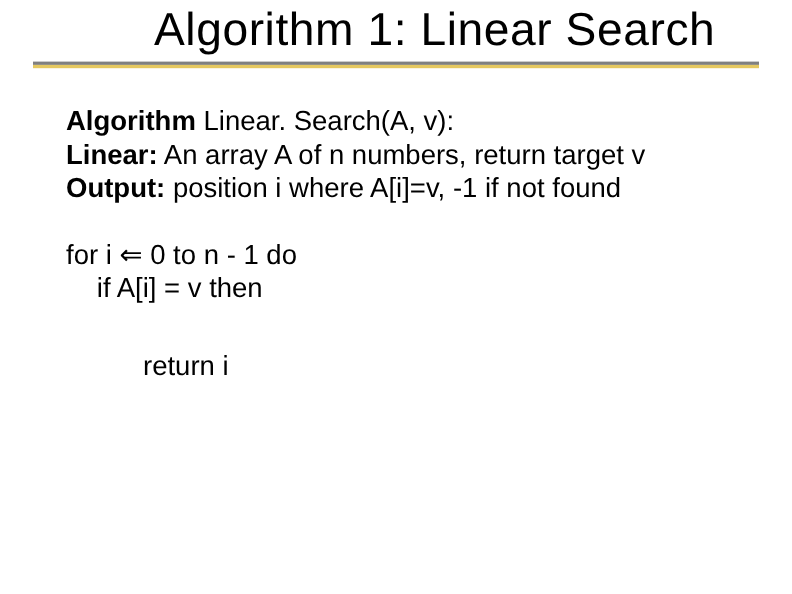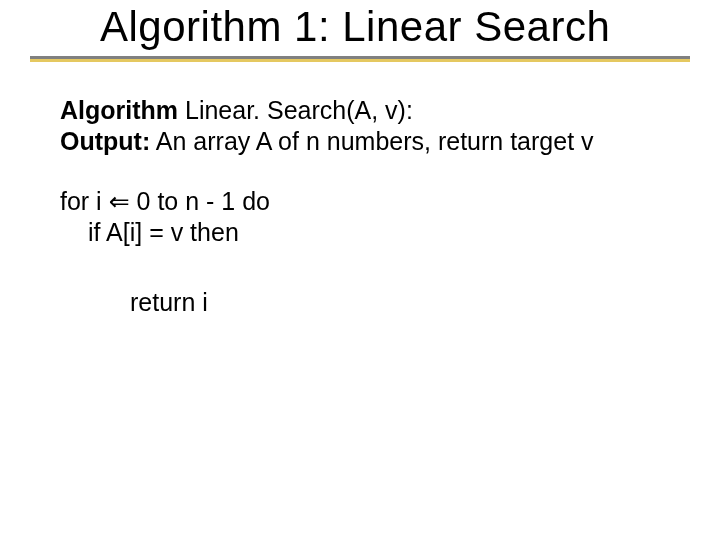--- a/index.html
+++ b/index.html
@@ -14,20 +14,21 @@
     position: relative;
   }
   .slide {
     width: 720px;
     height: 540px;
     position: relative;
     box-sizing: border-box;
   }
   .title-wrap {
     padding: 4px 12px 0 100px;
+    margin-left: 40px;
   }
   .title {
     font-size: 42px;
     font-weight: 400;
     letter-spacing: 0.5px;
     line-height: 1.1;
   }
   .rule {
     margin: 6px 30px 0 30px;
     height: 3px;
@@ -74,22 +75,26 @@
   </div>
   <div class="rule"></div>
 
   <div class="body">
 
     <div>
       <span class="b">Algorithm</span>
       <span>  Linear. Search(A, v):</span>
     </div>
     <div>
+      <span class="b">Linear:</span>
+      <span> An array A of n numbers, return target v</span>
+    </div>
+    <div>
       <span class="b">Output:</span>
-      <span> An array A of n numbers, return target v</span>
+      <span> position i where A[i]=v, -1 if not found</span>
     </div>
 
     <div class="block2">
       <div>
         <span>for i </span>
         <span class="arrow">⇐</span>
         <span> 0 to n - 1 do</span>
       </div>
       <div class="indent1">if A[i] = v then</div>
       <div class="indent2">return i</div>

